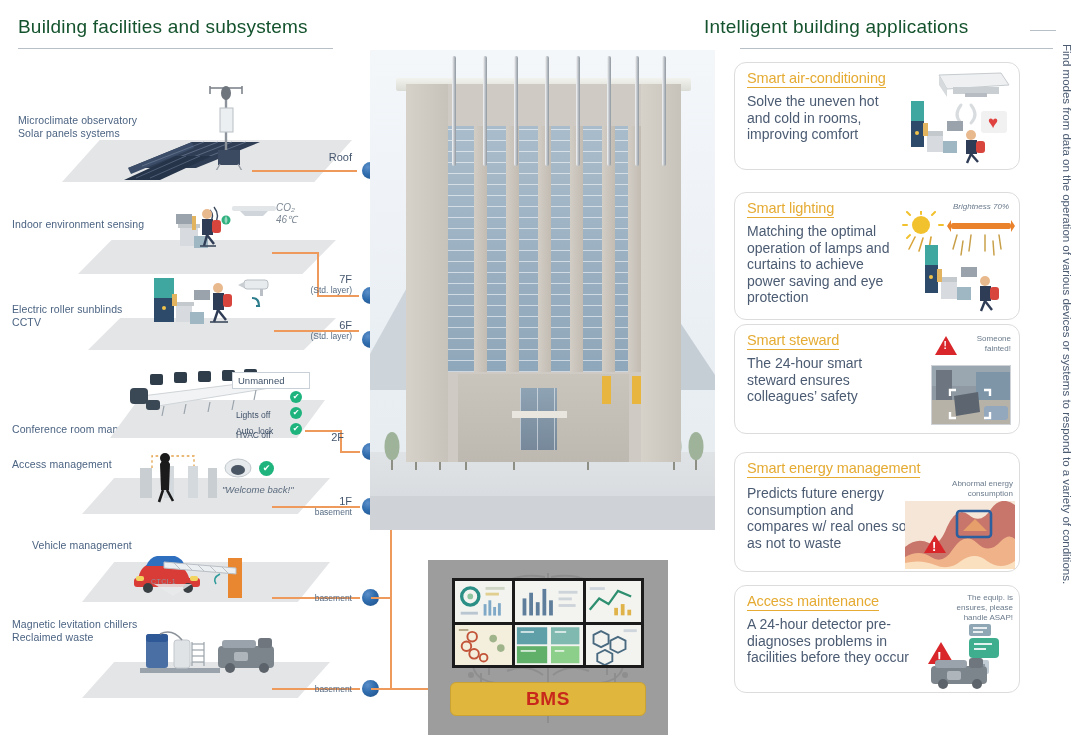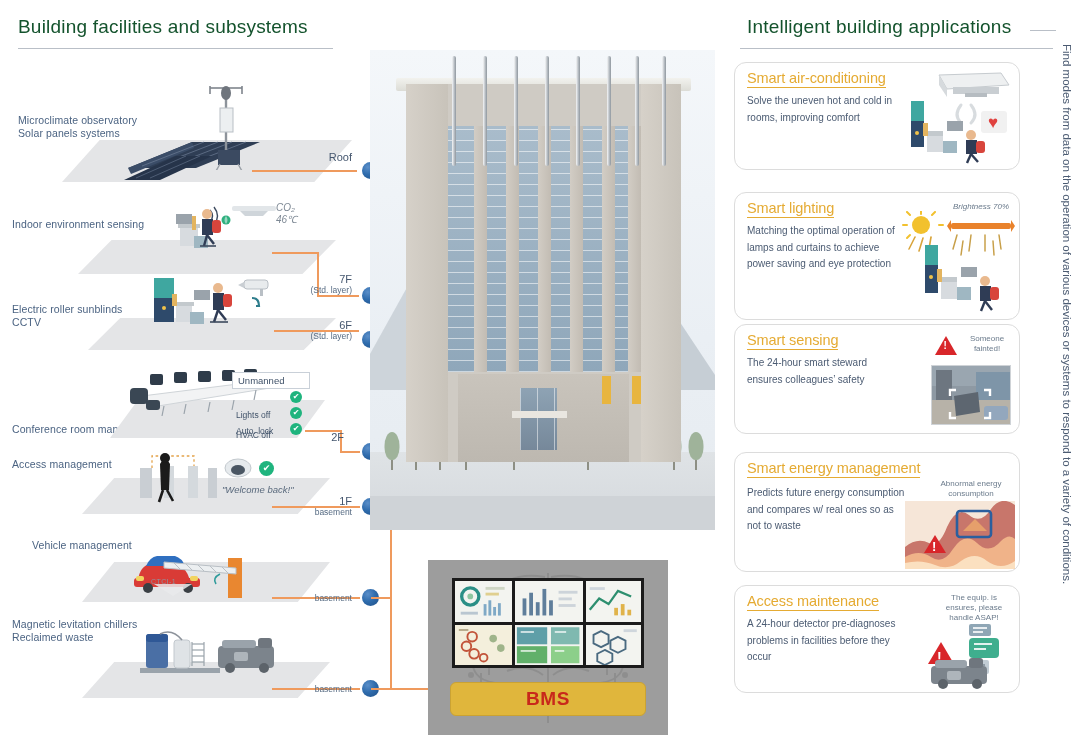--- a/index.html
+++ b/index.html
@@ -135,25 +135,25 @@
     border:1.2px solid #dcdcdc; border-radius:12px; background:#fff;
     overflow:hidden;
   }
   .card-head {
     position:absolute; left:12px; top:7px; font-size:14.5px; color:#e5ab33;
     border-bottom:1.6px solid #e5ab33; padding-bottom:1px; white-space:nowrap;
     letter-spacing:-.1px;
   }
   .card-body {
     position:absolute; left:12px; top:30px; width:152px;
-    font-size:10px; line-height:16.5px; color:#4b5b72;
+    font-size:14px; line-height:16.5px; color:#4b5b72;
   }
   .card-art { position:absolute; right:6px; top:8px; bottom:6px; width:104px; }
   .mini-note {
-    position:absolute; font-size:8px; color:#6b7b8c; line-height:10px; text-align:center;
+    position:absolute; font-size:8px; color:#6b7b8c; line-height:10px; text-align:right;
   }
   .warn-tri {
     position:absolute; width:0; height:0;
     border-left:11px solid transparent; border-right:11px solid transparent;
     border-bottom:19px solid #d8262a;
   }
   .warn-tri::after {
     content:"!"; position:absolute; left:-2.5px; top:5px; color:#fff;
     font-size:10px; font-weight:bold; line-height:1;
   }
@@ -185,21 +185,21 @@
   }
 </style>
 </head>
 <body>
 
 <div class="stage">
 
   <div class="panel-title" style="left:18px; top:16px;">Building facilities and subsystems</div>
   <div class="title-rule" style="left:18px; top:48px; width:315px;"></div>
 
-  <div class="panel-title" style="left:747px; top:16px;">Intelligent building applications</div>
+  <div class="panel-title" style="left:704px; top:16px;">Intelligent building applications</div>
   <div class="title-rule" style="left:740px; top:48px; width:313px;"></div>
 
   <div class="fac-label" style="left:18px; top:114px;">
     <span>Microclimate observatory</span><br>
     <span>Solar panels systems</span>
   </div>
   <div class="slab p1" style="left:62px; top:140px; width:290px; height:42px;"></div>
 
   <svg style="position:absolute;left:120px;top:128px;" width="150" height="58">
     <g>
@@ -699,21 +699,21 @@
           <rect x="81" y="75" width="11" height="15" fill="#2f3c55"></rect>
           <rect x="91" y="76" width="9" height="13" rx="3" fill="#d8453c"></rect>
           <line x1="86" y1="90" x2="82" y2="100" stroke="#2f3c55" stroke-width="2.4"></line>
           <line x1="86" y1="90" x2="93" y2="99" stroke="#2f3c55" stroke-width="2.4"></line>
         </g>
       </svg>
     </div>
   </div>
 
   <div class="card" style="top:324px; height:110px;">
-    <div class="card-head">Smart sensing</div>
+    <div class="card-head">Smart steward</div>
     <div class="card-body">The 24-hour smart steward ensures colleagues’  safety</div>
     <div class="mini-note" style="right:8px; top:9px; width:48px;">Someone fainted!</div>
     <div class="warn-tri" style="right:62px; top:11px;"></div>
     <div style="position:absolute; right:8px; top:40px; width:80px; height:60px; overflow:hidden; border:1px solid #cfd3d7;">
       <svg viewBox="0 0 80 60" width="80" height="60">
         <rect width="80" height="60" fill="#8e99a3"></rect>
         <rect x="0" y="0" width="80" height="20" fill="#9aa6b0"></rect>
         <rect x="44" y="6" width="34" height="30" fill="#7e95a8"></rect>
         <rect x="0" y="34" width="80" height="26" fill="#b7b2a8"></rect>
         <rect x="4" y="4" width="16" height="30" fill="#6d7680"></rect>

